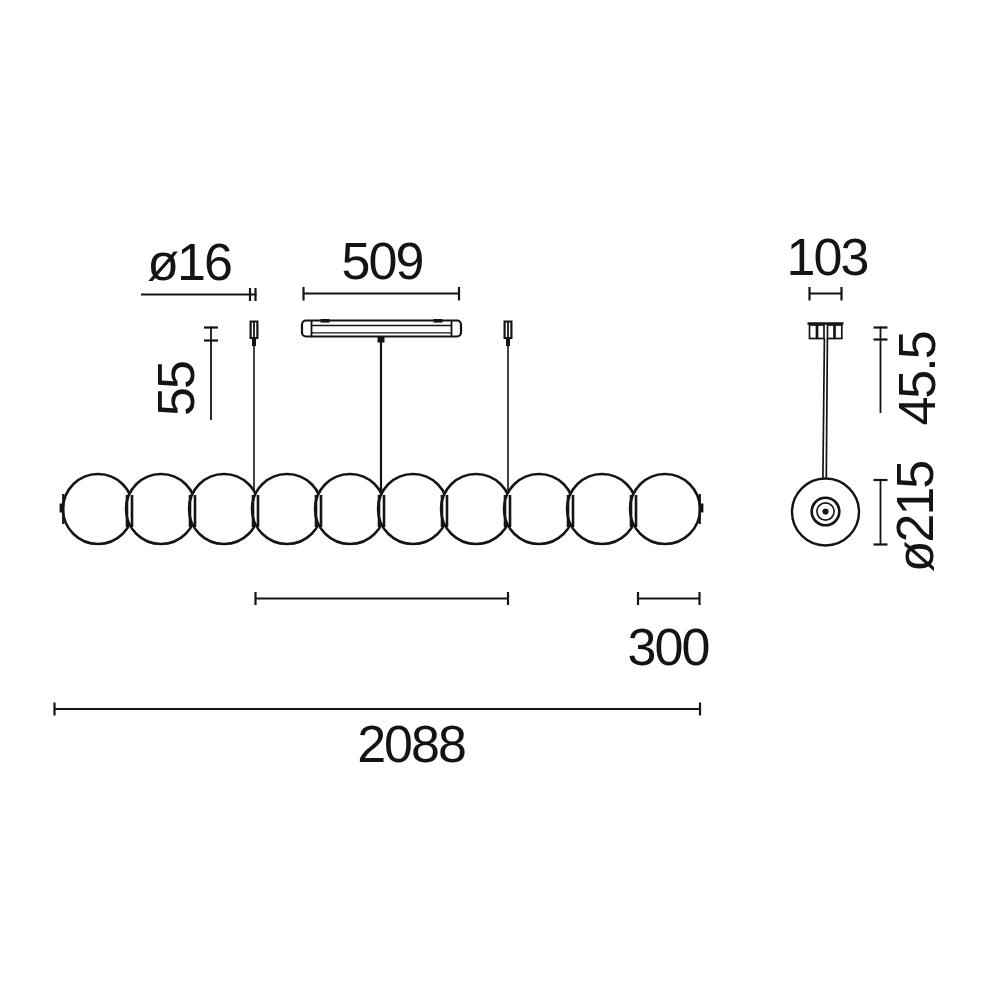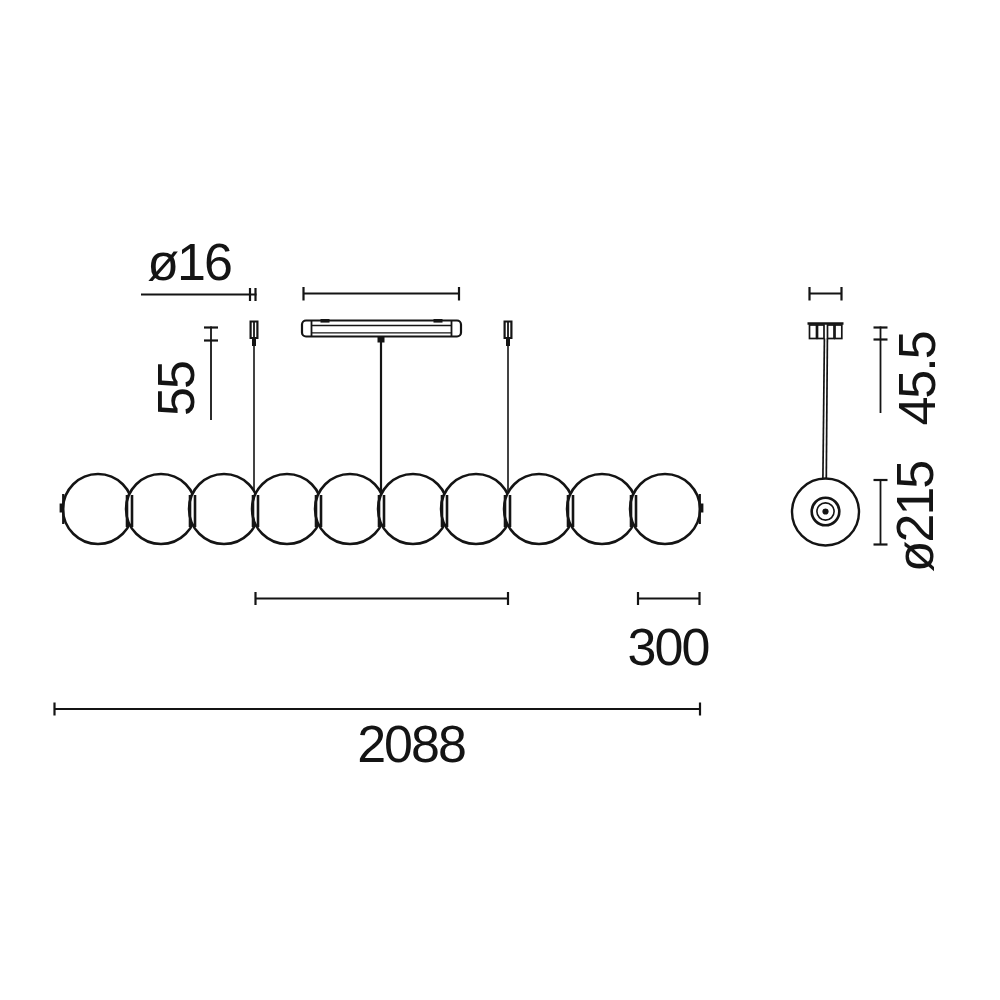--- a/index.html
+++ b/index.html
@@ -180,25 +180,27 @@
 
     <g stroke-width="1.8">
       <line x1="880.5" y1="479.5" x2="880.5" y2="545"></line>
       <line x1="873.5" y1="480" x2="887.5" y2="480" stroke-width="2.2"></line>
       <line x1="873.5" y1="544.5" x2="887.5" y2="544.5" stroke-width="2.2"></line>
     </g>
   </svg>
 
   <div class="dim-label" style="left:189px; top:262px">ø16</div>
 
+  <div class="dim-label" style="left:382px; top:261px">509</div>
 
   <div class="dim-label rot" style="left:176px; top:389px">55</div>
 
 
   <div class="dim-label" style="left:668px; top:647px">300</div>
 
   <div class="dim-label" style="left:411px; top:744px">2088</div>
 
+  <div class="dim-label" style="left:827px; top:257px">103</div>
 
   <div class="dim-label rot" style="left:917px; top:379px">45.5</div>
 
   <div class="dim-label rot" style="left:915px; top:517px">ø215</div>
 </div>
 
 </body></html>

